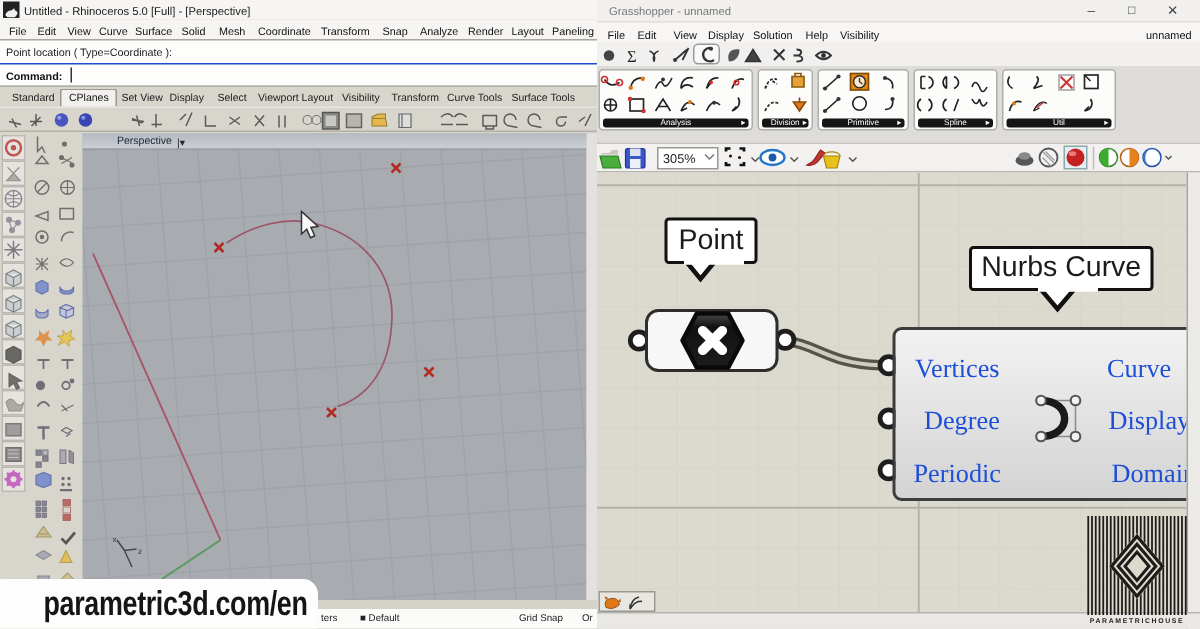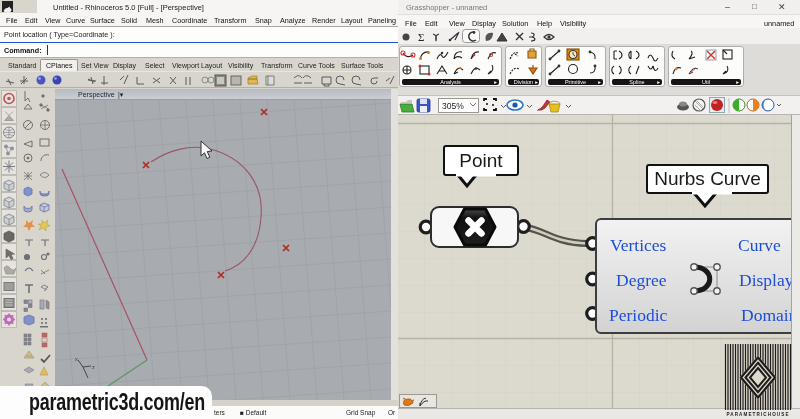--- a/index.html
+++ b/index.html
@@ -1,18 +1,18 @@
 <!DOCTYPE html>
 <html><head><meta charset="utf-8"><style>
 *{margin:0;padding:0;box-sizing:border-box;}
 html,body{width:800px;height:419px;overflow:hidden;}
 body{font-family:"Liberation Sans",sans-serif;position:relative;background:#dcd9ce;}
 .abs{position:absolute;}
 #rhino{left:0;top:0;width:398px;height:419px;background:#d8d5cd;}
-#rtitle{left:0;top:0;width:398px;height:13px;background:#f6f5f3;font-size:7.5px;color:#1a1a1a;margin-left:37px;}
+#rtitle{left:0;top:0;width:398px;height:13px;background:#f6f5f3;font-size:7.5px;color:#1a1a1a;}
 #rtitle span{position:absolute;left:16px;top:2.5px;}
 #ricon{left:2px;top:1px;width:11px;height:11px;background:#222;}
 #rmenu{left:0;top:13px;width:398px;height:13px;background:#f6f5f3;font-size:7.2px;color:#111;}
 #rmenu b{position:absolute;top:3px;font-weight:normal;}
 #rprompt{left:0;top:26px;width:398px;height:16px;background:#fdfdfc;border-top:1px solid #a9a6a0;font-size:7.2px;color:#222;}
 #rcmd{left:0;top:42px;width:398px;height:15px;background:#fdfdfc;border-top:1px solid #1d4ed8;font-size:7.2px;color:#111;}
 #rtabs{left:0;top:57px;width:398px;height:14px;background:#d8d5cd;border-top:1px solid #b3b0a8;font-size:7px;color:#222;}
 #rtabs i{position:absolute;top:3.5px;font-style:normal;}
 #seltab{position:absolute;left:40px;top:1px;width:38px;height:13px;background:#f1f0ec;border:1px solid #9a978f;border-bottom:none;border-radius:2px 2px 0 0;}
 #rtools{left:0;top:71px;width:398px;height:17px;background:#d8d5cd;border-top:1px solid #e8e6e1;border-bottom:1px solid #b3b0a8;}
@@ -497,21 +497,21 @@
       <linearGradient id="hexg" x1="0" y1="0" x2="0" y2="1">
         <stop offset="0" stop-color="#4a4a4a"></stop>
         <stop offset="0.25" stop-color="#111"></stop>
         <stop offset="1" stop-color="#1d1d1d"></stop>
       </linearGradient>
     </defs>
   <path d="M20.5,9 L41.5,9 L51,27 L41.5,45 L20.5,45 L11,27 Z" fill="url(#hexg)" stroke="#0a0a0a" stroke-width="3" stroke-linejoin="round"></path>
   <path d="M24.5,20.5 L37.5,33.5 M37.5,20.5 L24.5,33.5" stroke="#fff" stroke-width="6.5" stroke-linecap="round"></path>
 </svg>
 
-<div class="tip" style="left:443px;top:145px;width:76px;height:31px;line-height:27px">Point</div>
+<div class="tip" style="left:443px;top:145px;width:62px;height:31px;line-height:27px">Point</div>
 <svg class="abs" width="40" height="16" style="left:456px;top:174px">
   <path d="M2,1 L11,12 L20,1" fill="#fff" stroke="#111" stroke-width="3"></path>
   <rect x="0" y="0" width="40" height="2.5" fill="#fff"></rect>
 </svg>
 <div class="tip" style="left:646px;top:164px;width:123px;height:30px;line-height:26px">Nurbs Curve</div>
 <svg class="abs" width="40" height="18" style="left:692px;top:191.5px">
   <path d="M2,1 L13,14 L24,1" fill="#fff" stroke="#111" stroke-width="3"></path>
   <rect x="0" y="0" width="40" height="2.5" fill="#fff"></rect>
 </svg>
 

